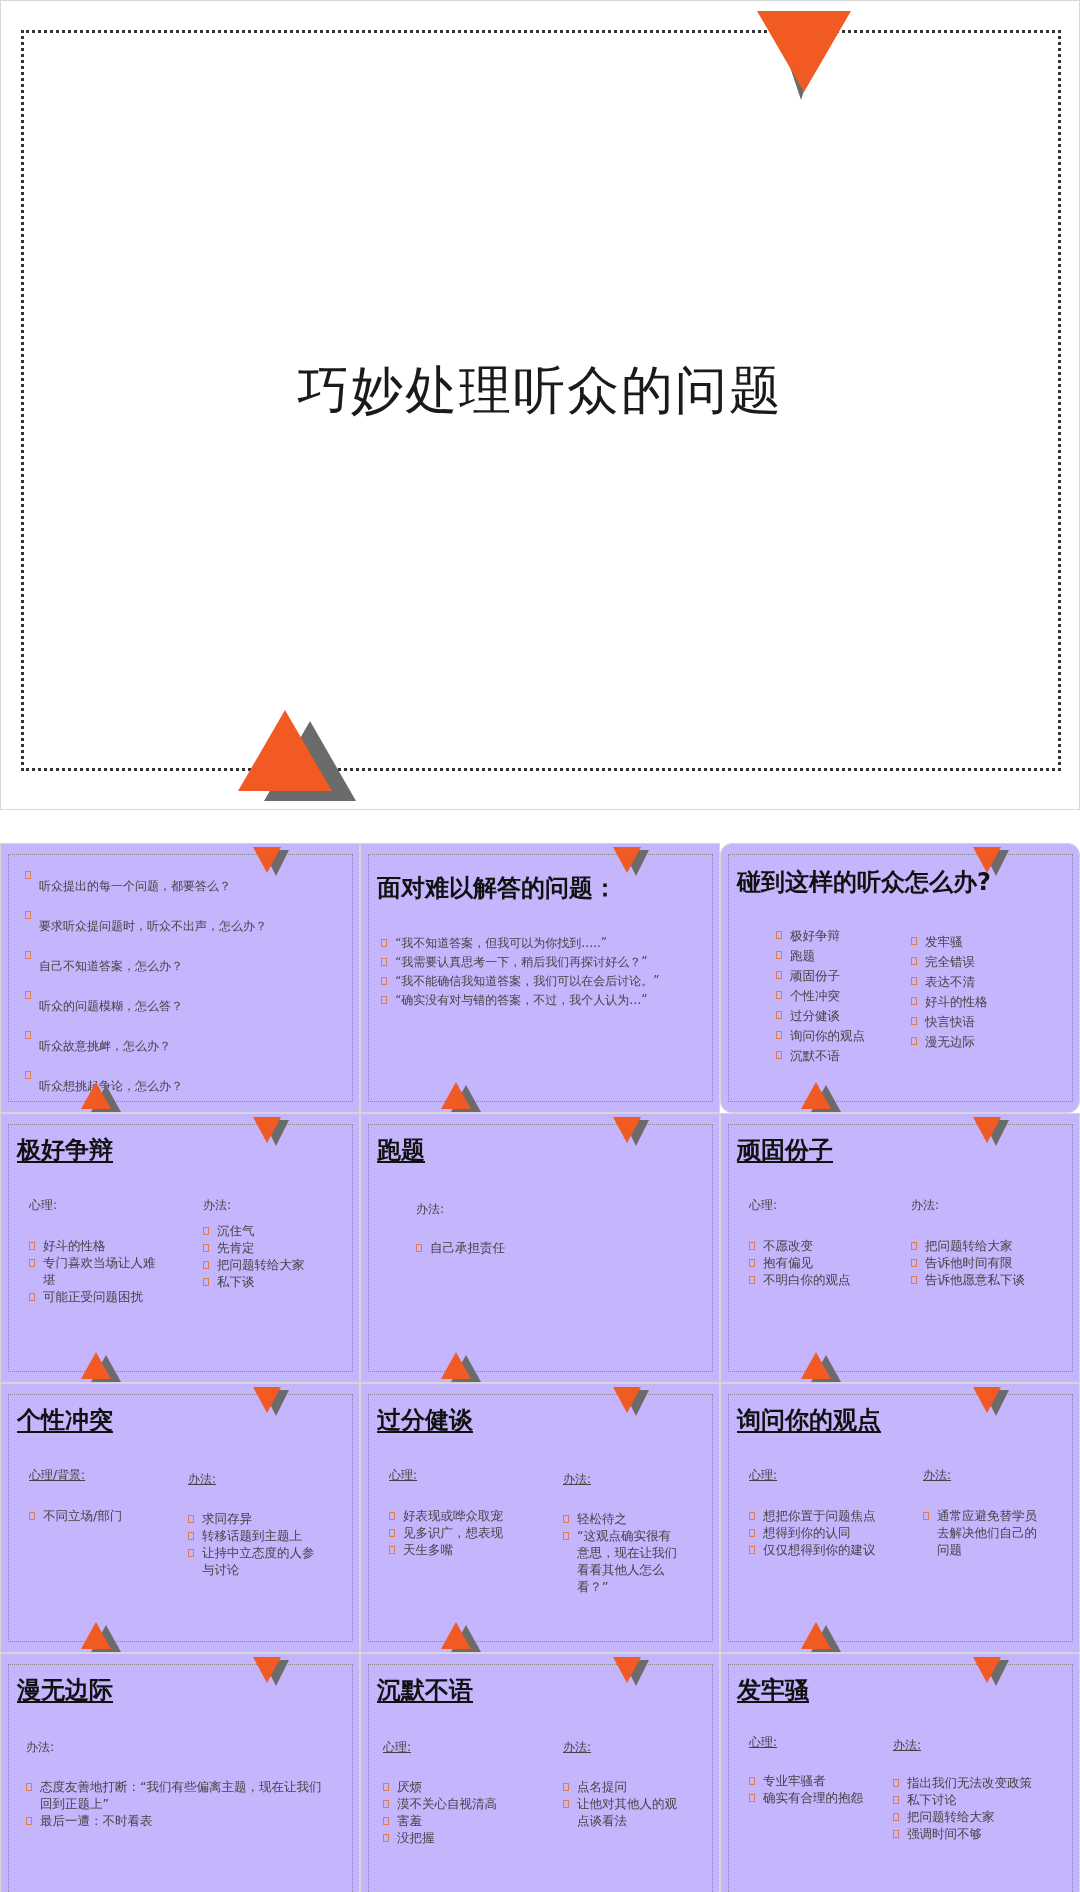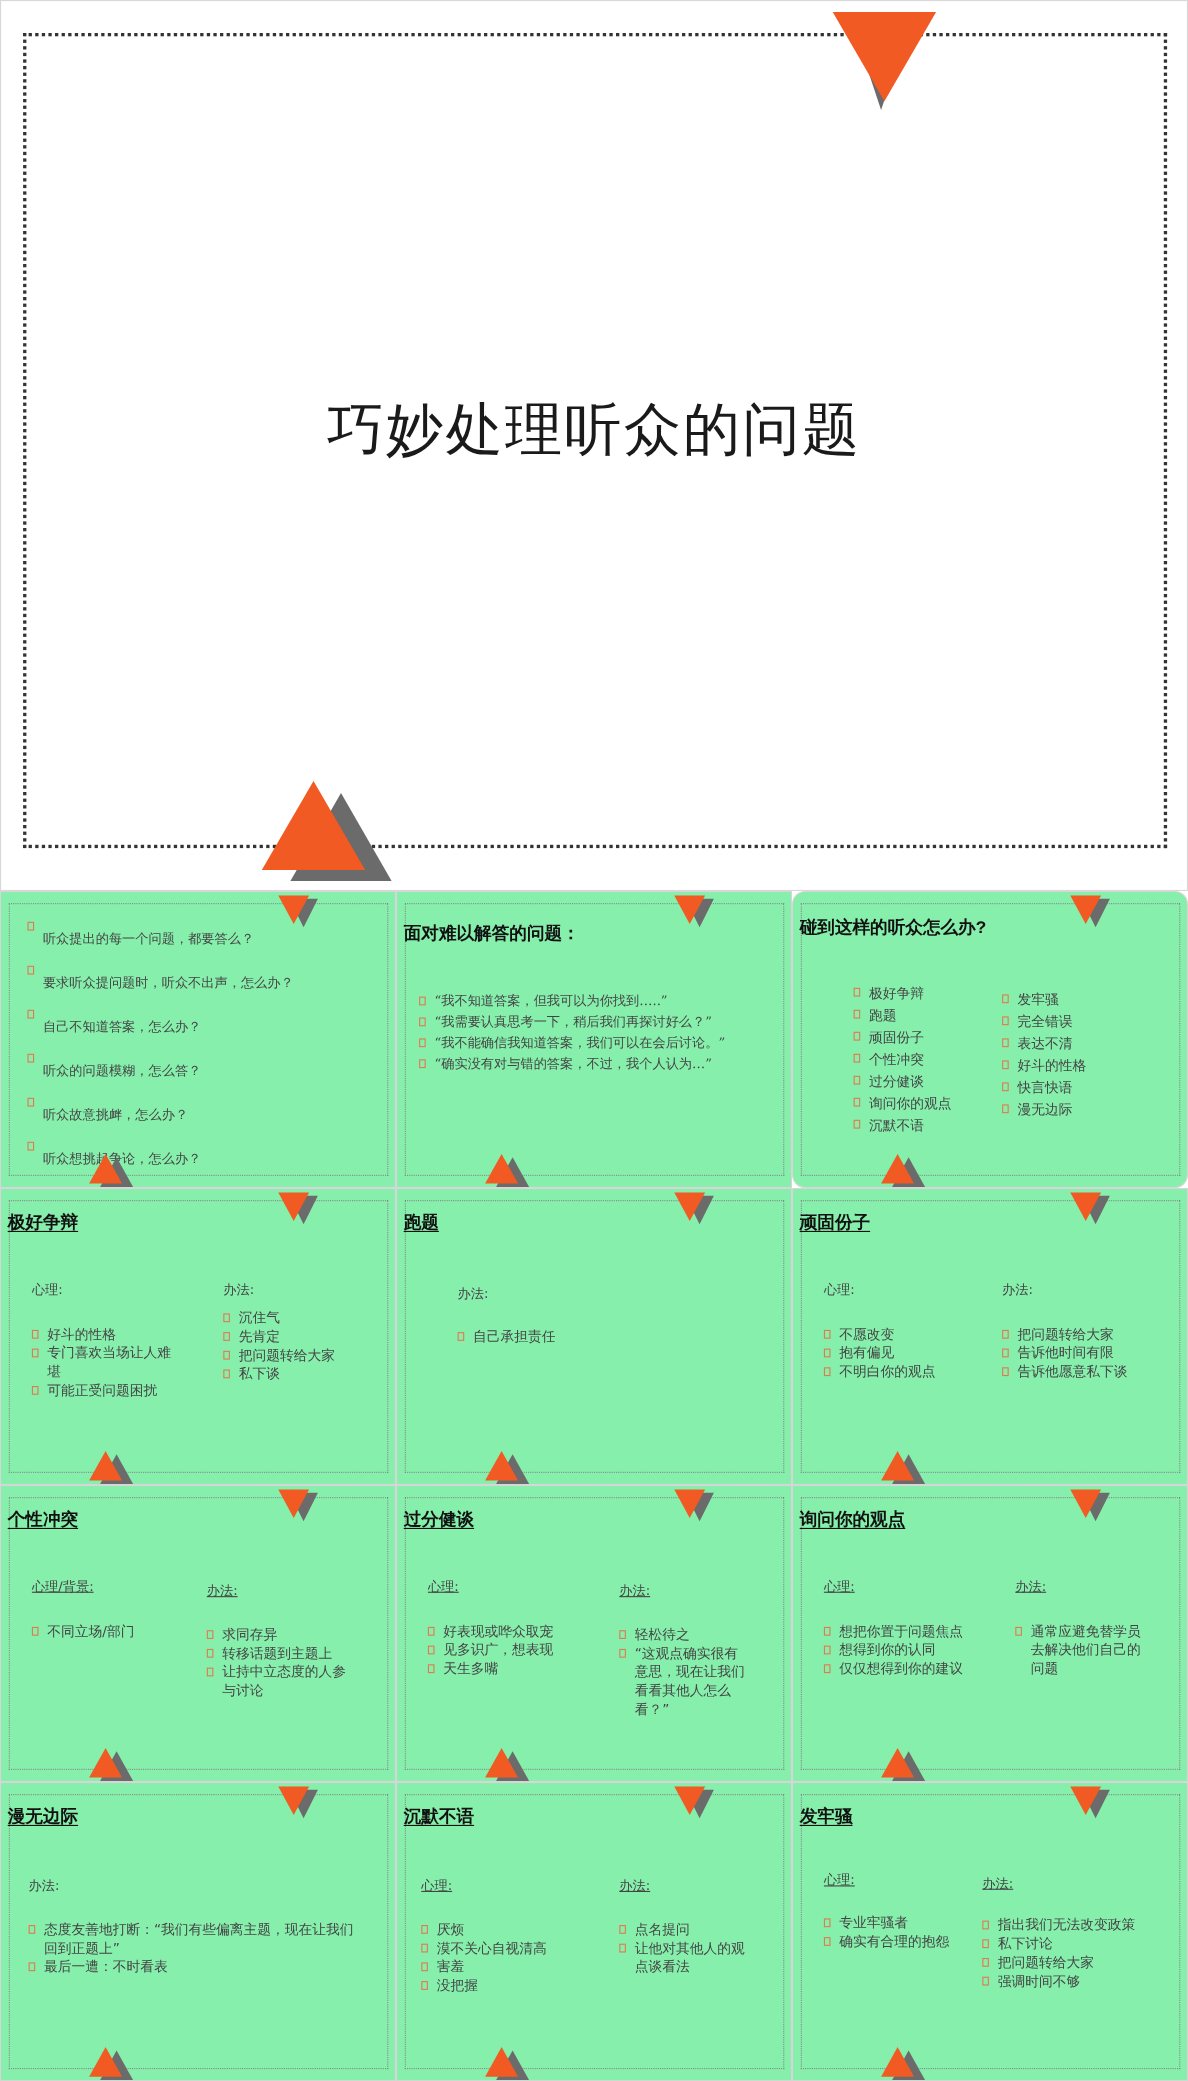--- a/index.html
+++ b/index.html
@@ -7,29 +7,29 @@
          font-family:"DejaVu Sans","Liberation Sans",sans-serif; color:#333; }
   .title-slide { position:absolute; left:0; top:0; width:1078px; height:808px;
                  border:1px solid #d8d8d8; background:#fff; }
   .title-slide .frame { position:absolute; left:20px; top:29px; width:1040px; height:741px;
                  border:3px dotted #333; box-sizing:border-box; }
   .title-slide .main-title { position:absolute; left:0; right:0; top:355px; text-align:center;
                  font-family:"DejaVu Serif","Liberation Serif",serif; font-size:52px; color:#1a1a1a;
                  letter-spacing:2px; }
   .tri { position:absolute; width:0; height:0; }
   .grid { position:absolute; left:0; top:810px; width:1080px; height:1082px; }
-  .slide { position:absolute; width:358px; height:268px; border:1px solid #d6d6d6; background:#86efac; overflow:hidden; }
+  .slide { position:absolute; width:358px; height:268px; border:1px solid #d6d6d6; background:#c4b5fd; overflow:hidden;margin-top:33px; }
   .slide .frame { position:absolute; left:7px; top:10px; width:345px; height:248px;
                   border:1px dotted #888; box-sizing:border-box; }
   .slide .t-down-o { left:252px; top:3px; border-left:14px solid transparent; border-right:14px solid transparent; border-top:26px solid #f15a22; }
   .slide .t-down-g { left:262px; top:6px; border-left:13px solid transparent; border-right:13px solid transparent; border-top:26px solid #6b6b6b; z-index:0;}
   .slide .t-up-g { left:90px; top:241px; border-left:15px solid transparent; border-right:15px solid transparent; border-bottom:27px solid #6b6b6b; }
   .slide .t-up-o { left:80px; top:238px; border-left:15px solid transparent; border-right:15px solid transparent; border-bottom:27px solid #f15a22; }
-  .slide .title { position:absolute; left:6px; top:20px; font-size:16px; font-weight:bold; color:#111;
-                  text-decoration:underline; text-underline-offset:3px;font-family:Liberation Mono, monospace; }
+  .slide .title { position:absolute; left:16px; top:20px; font-size:24px; font-weight:bold; color:#111;
+                  text-decoration:underline; text-underline-offset:3px; }
   .slide .title.plain { text-decoration:none; }
   .slide .col-head { position:absolute; font-size:12px; color:#444; }
   .slide ul { position:absolute; margin:0; padding:0; list-style:none; font-size:12.5px; color:#444; line-height:17px; }
   .slide li { position:relative; padding-left:14px; }
   .slide li::before { content:""; position:absolute; left:0; top:5px; width:4px; height:6px;
                       border:1px solid #e07a4f; box-sizing:content-box; }
   .slide .quote { position:absolute; font-family:"DejaVu Serif","Liberation Serif",serif;
                   font-size:12px; font-weight:bold; font-style:italic; color:#222; line-height:20px; letter-spacing:2px; }
 </style>
 </head>

